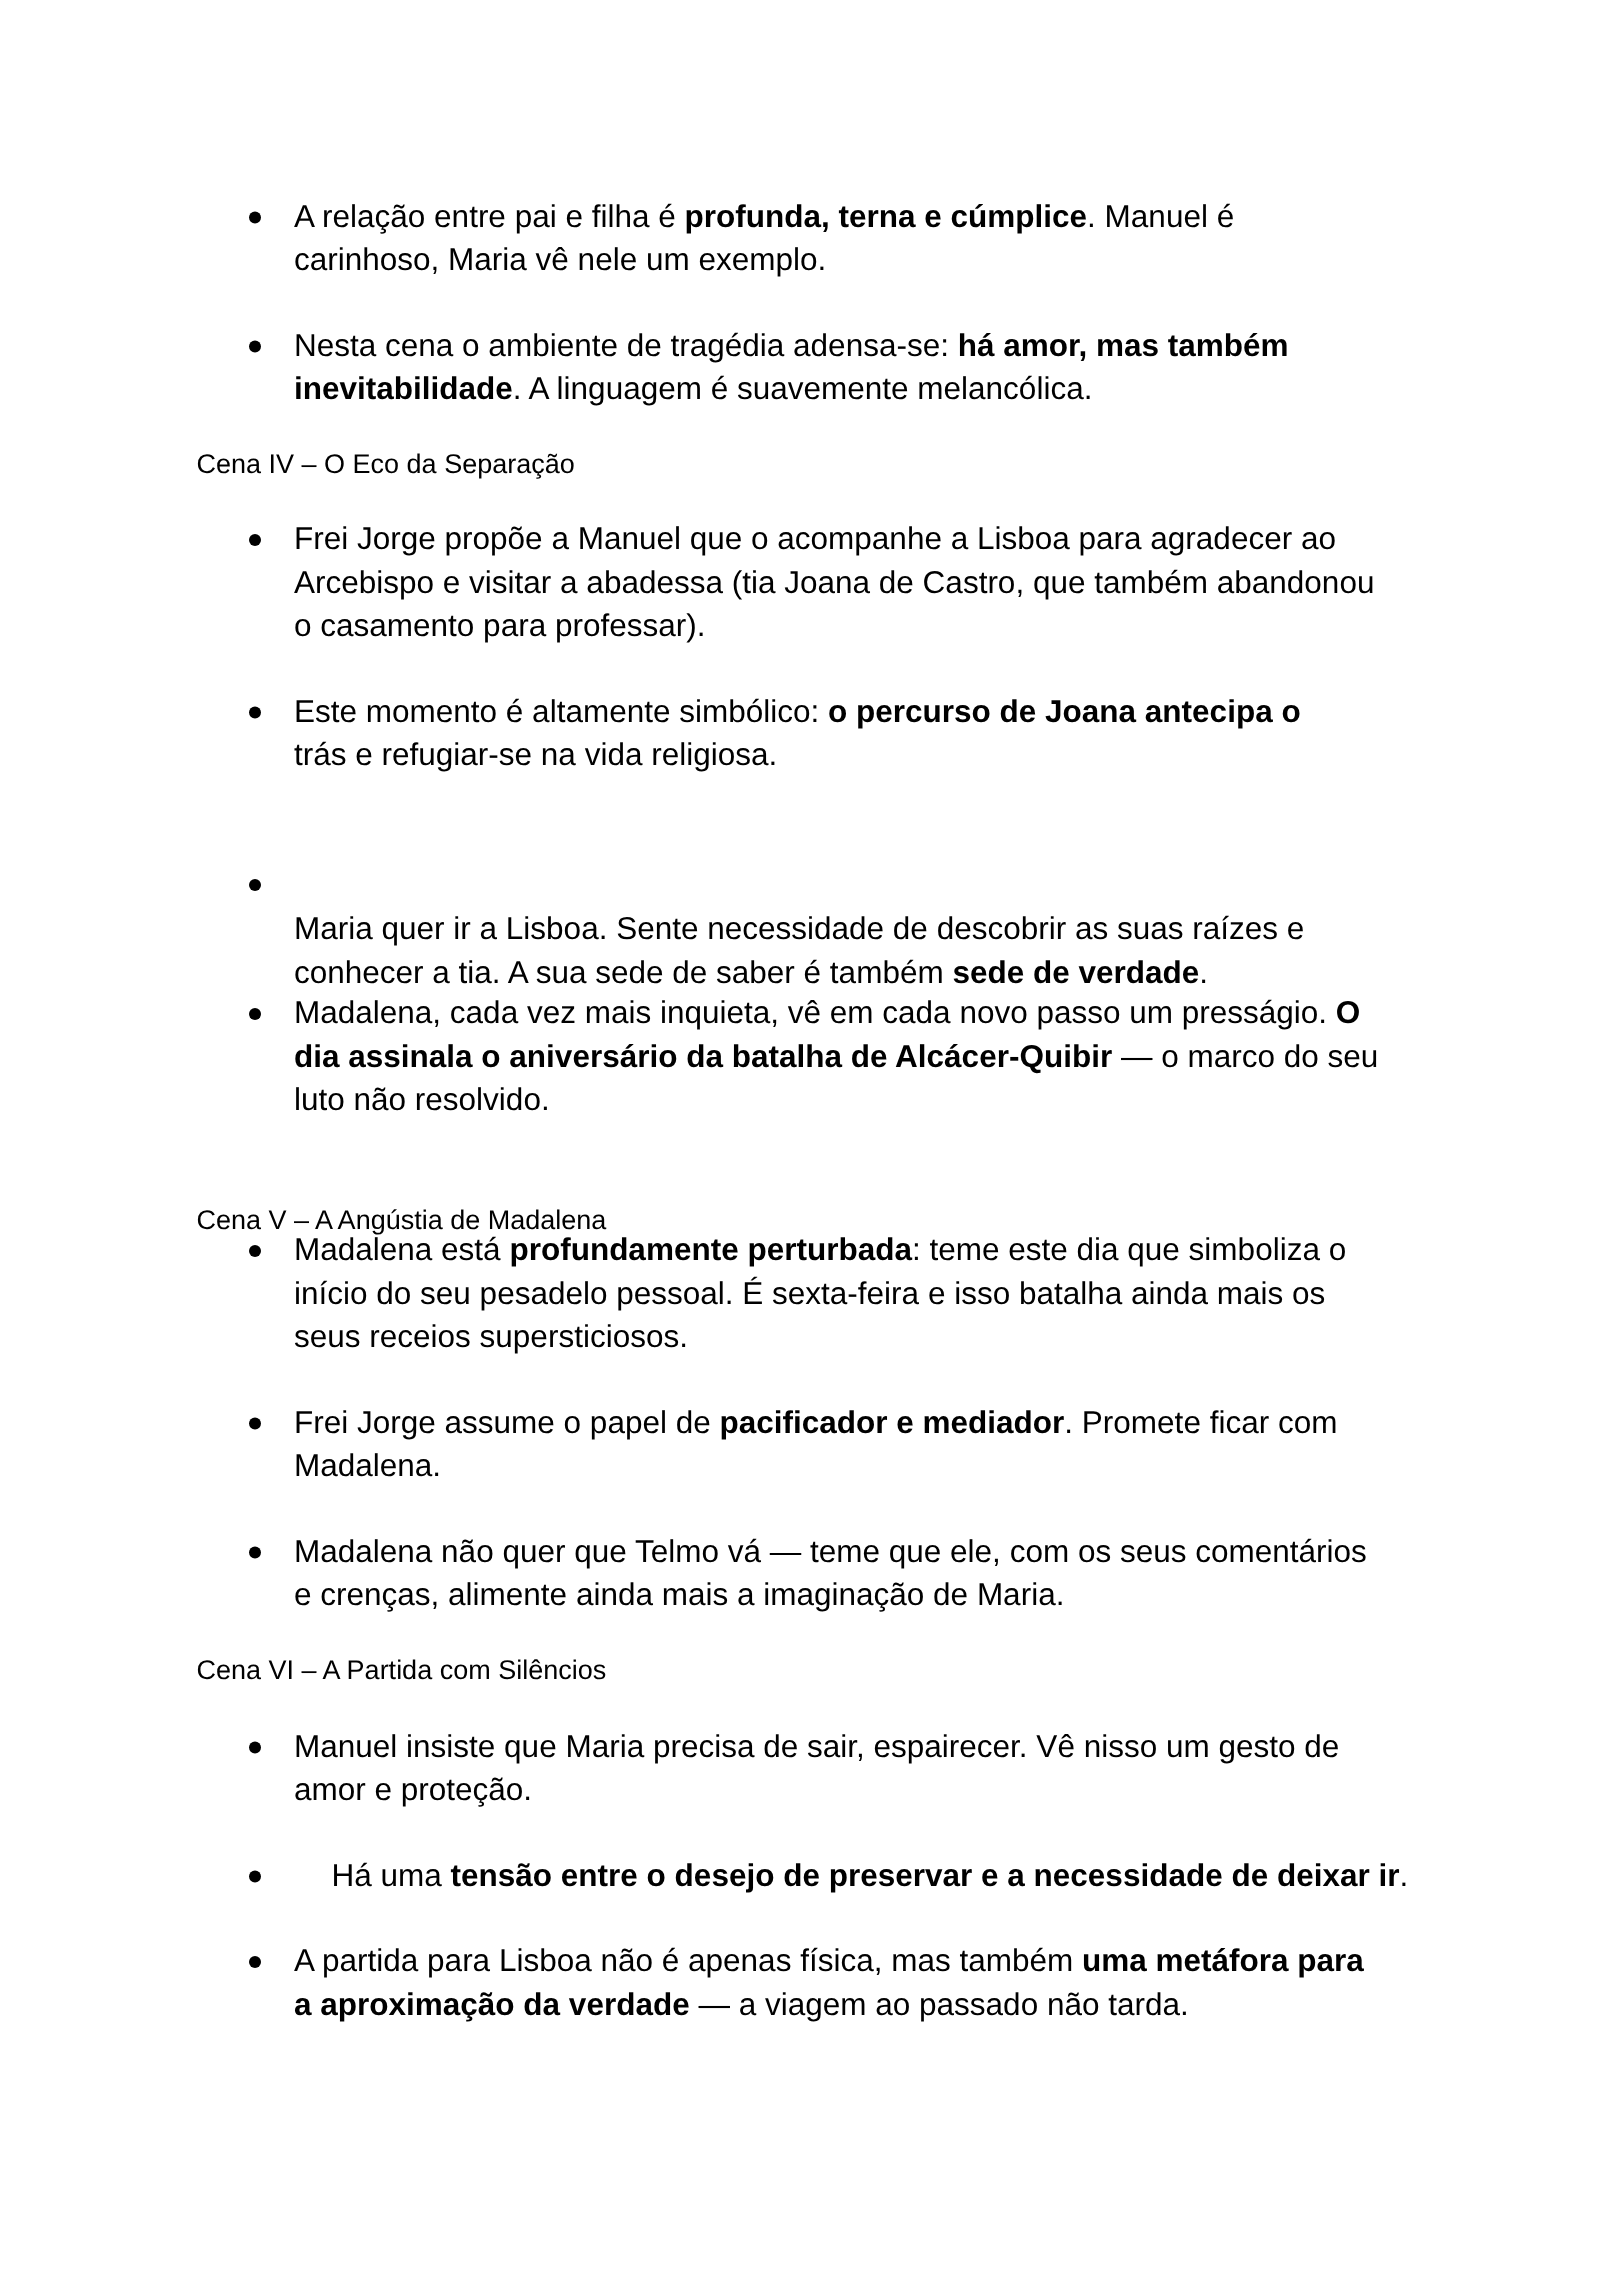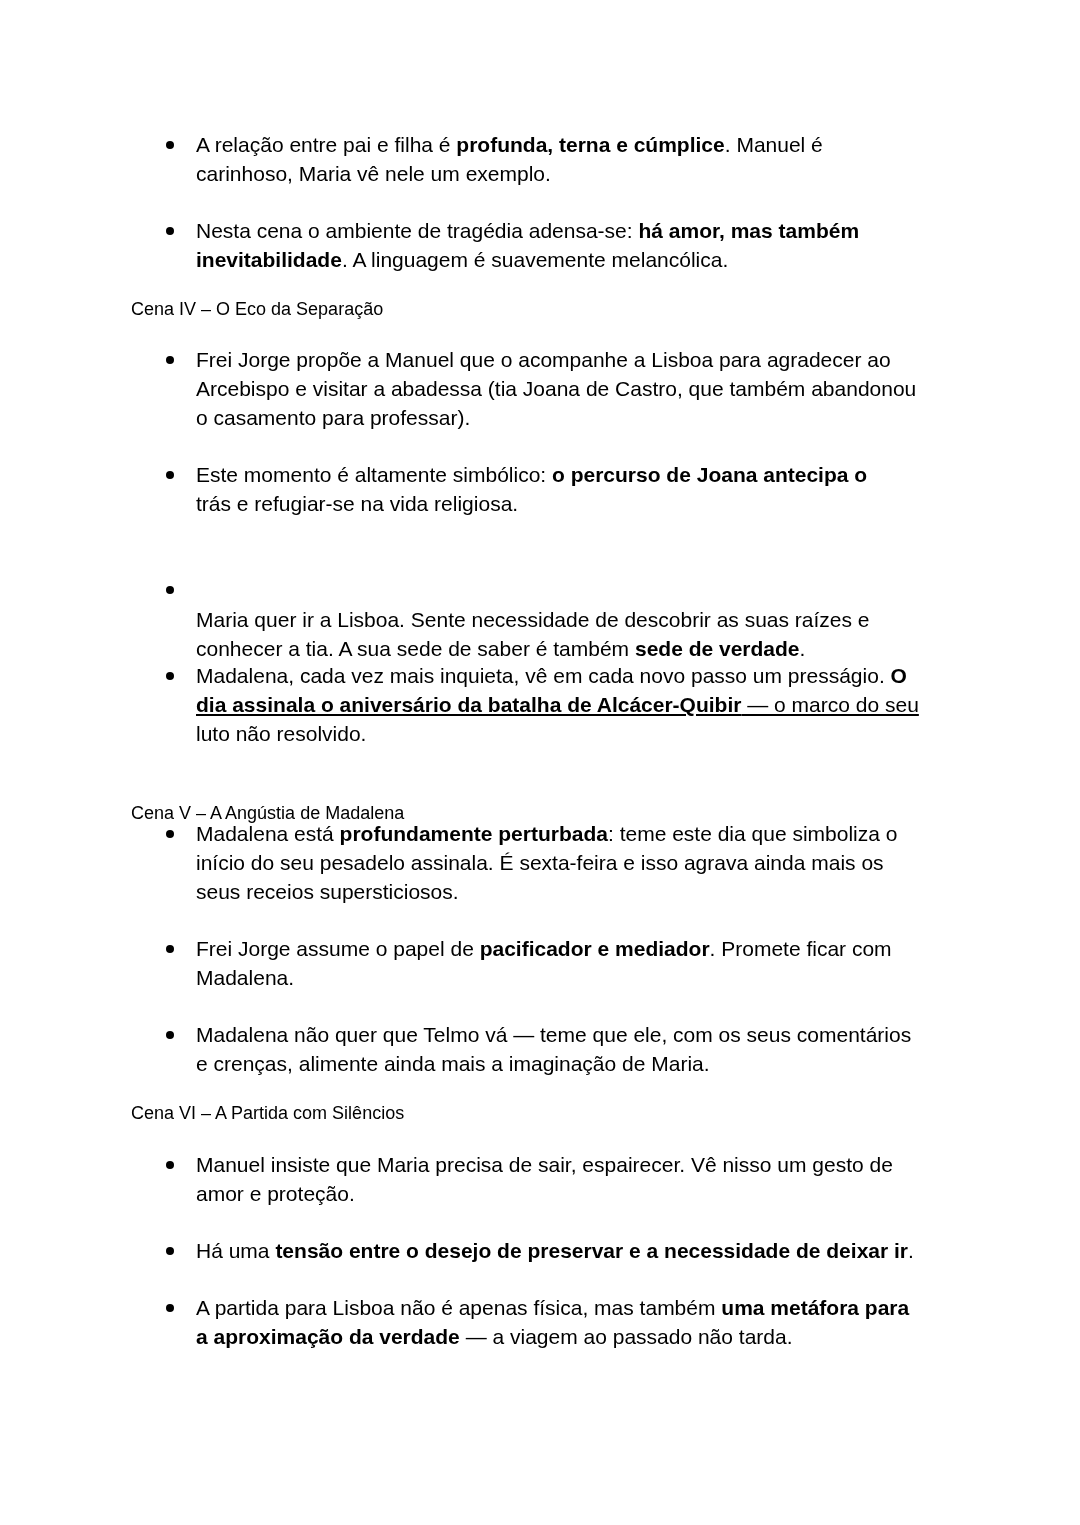--- a/index.html
+++ b/index.html
@@ -61,30 +61,30 @@
       <span class="bullet-dot"></span>
       <div class="bullet-text">
         <div style="white-space: nowrap; margin-top: 30px;"><span>Maria quer ir a Lisboa. Sente necessidade de descobrir as suas raízes e</span></div>
         <div style="white-space: nowrap;"><span>conhecer a tia. A sua sede de saber é também </span><b>sede de verdade</b><span>.</span></div>
       </div>
     </div>
     <div class="bullet-item" style="top: 661px;">
       <span class="bullet-dot"></span>
       <div class="bullet-text">
         <div style="white-space: nowrap;"><span>Madalena, cada vez mais inquieta, vê em cada novo passo um presságio. </span><b>O</b></div>
-        <div style="white-space: nowrap; text-decoration: underline;"><b>dia assinala o aniversário da batalha de Alcácer-Quibir</b><span> — o marco do seu</span></div>
+        <div style="white-space: nowrap;"><b>dia assinala o aniversário da batalha de Alcácer-Quibir</b><span> — o marco do seu</span></div>
         <div style="white-space: nowrap;"><span>luto não resolvido.</span></div>
       </div>
     </div>
     <div class="heading" style="top: 769px; margin-top: 30px;">Cena V – A Angústia de Madalena</div>
     <div class="bullet-item" style="top: 819px;">
       <span class="bullet-dot"></span>
       <div class="bullet-text">
         <div style="white-space: nowrap;"><span>Madalena está </span><b>profundamente perturbada</b><span>: teme este dia que simboliza o</span></div>
-        <div style="white-space: nowrap;"><span>início do seu pesadelo assinala. É sexta-feira e isso agrava ainda mais os</span></div>
+        <div style="white-space: nowrap;"><span>início do seu pesadelo pessoal. É sexta-feira e isso batalha ainda mais os</span></div>
         <div style="white-space: nowrap;"><span>seus receios supersticiosos.</span></div>
       </div>
     </div>
     <div class="bullet-item" style="top: 934px;">
       <span class="bullet-dot"></span>
       <div class="bullet-text">
         <div style="white-space: nowrap;"><span>Frei Jorge assume o papel de </span><b>pacificador e mediador</b><span>. Promete ficar com</span></div>
         <div style="white-space: nowrap;"><span>Madalena.</span></div>
       </div>
     </div>
@@ -99,21 +99,21 @@
     <div class="bullet-item" style="top: 1150px;">
       <span class="bullet-dot"></span>
       <div class="bullet-text">
         <div style="white-space: nowrap;"><span>Manuel insiste que Maria precisa de sair, espairecer. Vê nisso um gesto de</span></div>
         <div style="white-space: nowrap;"><span>amor e proteção.</span></div>
       </div>
     </div>
     <div class="bullet-item" style="top: 1236px;">
       <span class="bullet-dot"></span>
       <div class="bullet-text">
-        <div style="white-space: nowrap;"><span>Há uma </span><b>tensão entre o desejo de preservar e a necessidade de deixar ir</b><span>.</span></div>
+        <div style="white-space: nowrap; margin-left: 25px;"><span>Há uma </span><b>tensão entre o desejo de preservar e a necessidade de deixar ir</b><span>.</span></div>
       </div>
     </div>
     <div class="bullet-item" style="top: 1293px;">
       <span class="bullet-dot"></span>
       <div class="bullet-text">
         <div style="white-space: nowrap;"><span>A partida para Lisboa não é apenas física, mas também </span><b>uma metáfora para</b></div>
         <div style="white-space: nowrap;"><b>a aproximação da verdade</b><span> — a viagem ao passado não tarda.</span></div>
       </div>
     </div>
   </div>

